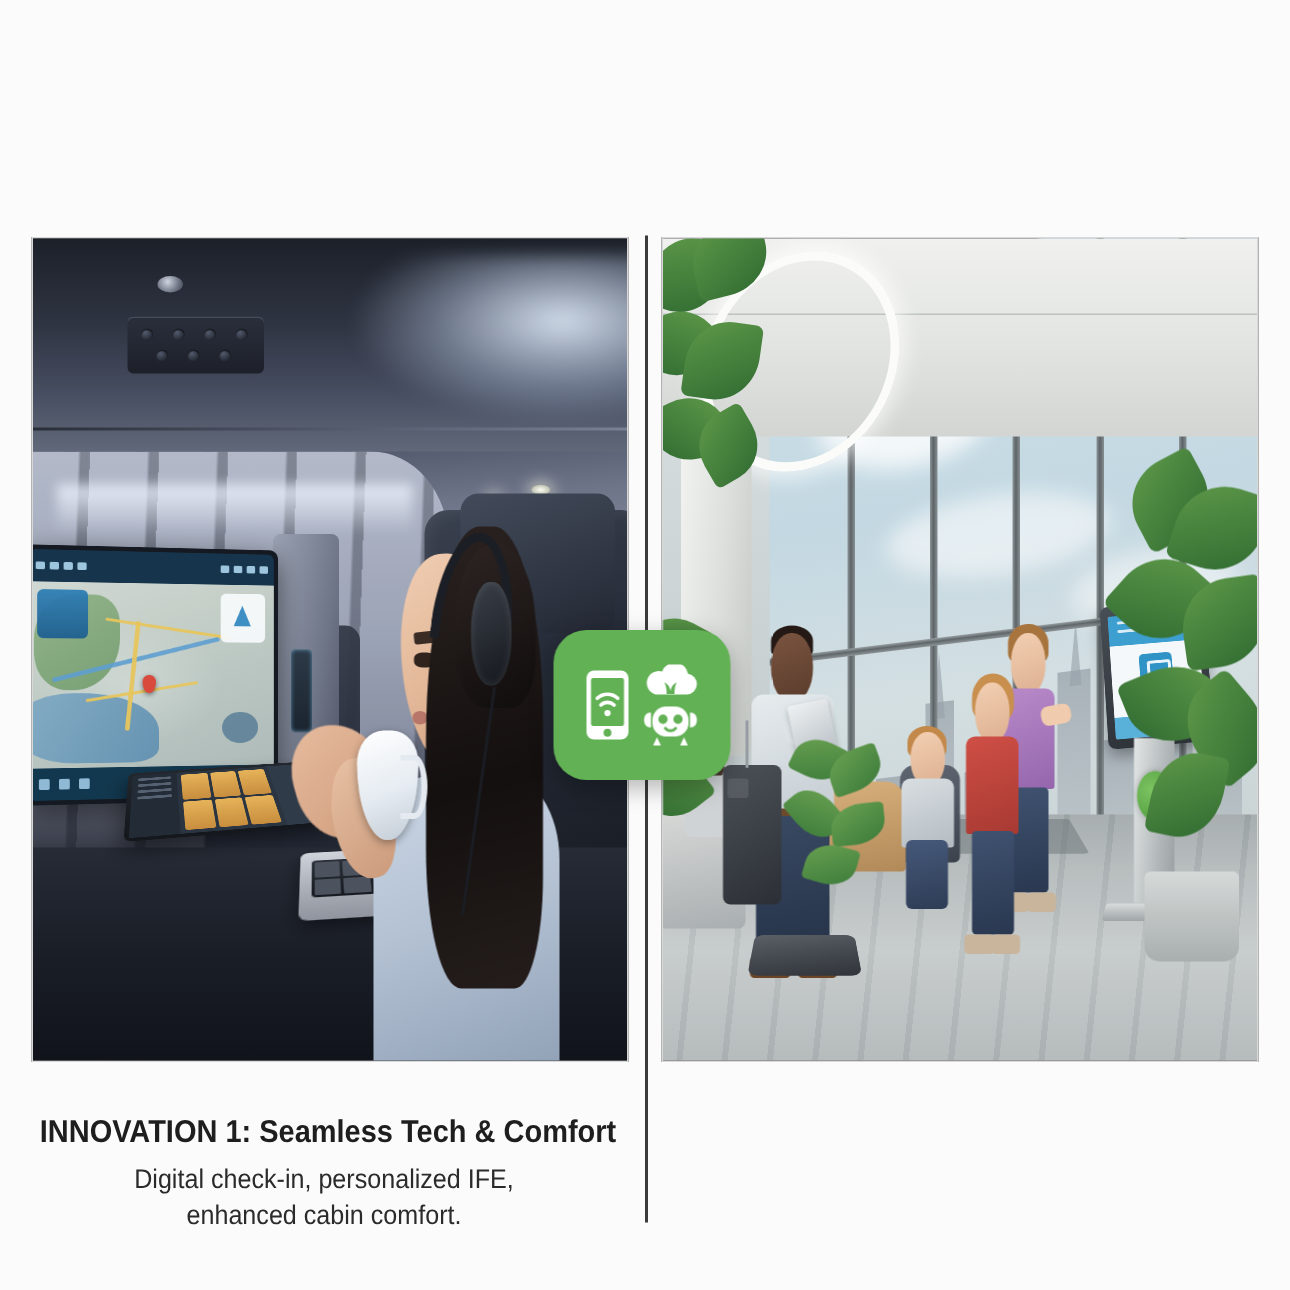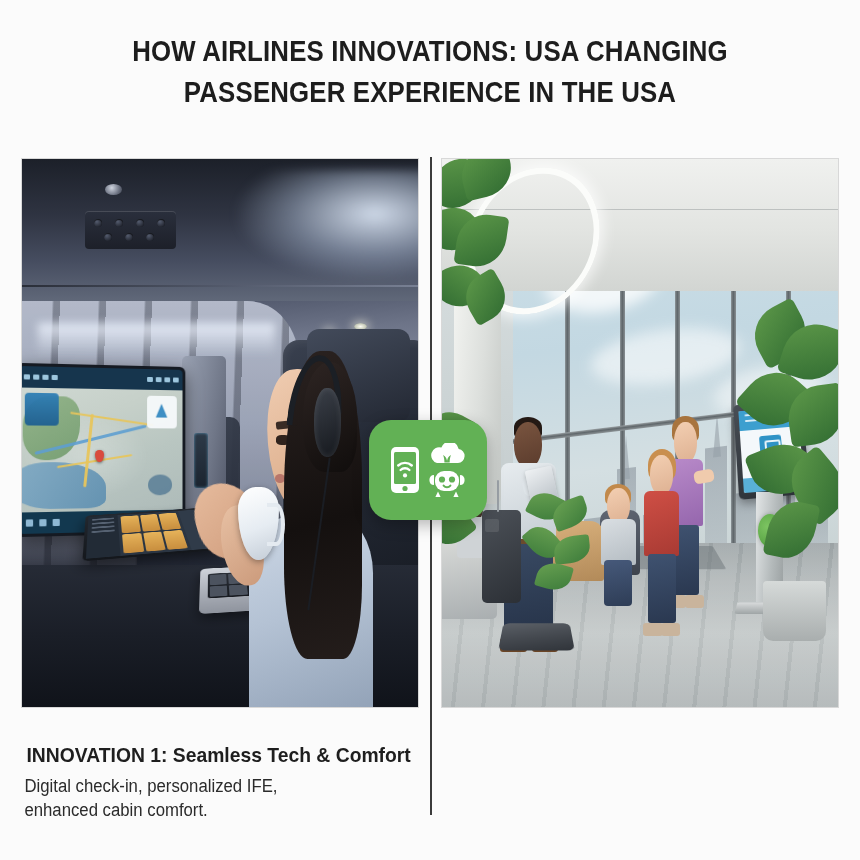--- a/index.html
+++ b/index.html
@@ -639,21 +639,21 @@
     box-shadow:0 5px 16px rgba(0,0,0,.28);
     display:flex; align-items:center; justify-content:center;
     gap:6px;
     z-index:20;
   }
   .badge-icons { display:flex; align-items:center; gap:7px; }
   .badge-col { display:flex; flex-direction:column; align-items:center; gap:4px; }
   .badge svg { display:block; }
 
   
-  .caption { position:absolute; }
+  .caption { position:absolute; text-align:center; }
   .caption-left  { left:10px;  top:742px; width:412px; }
   .caption-right { left:440px; top:742px; width:400px; }
   .cap-head {
     font-family:"Liberation Sans Narrow","Liberation Sans", sans-serif;
     font-weight:bold;
     font-size:21px;
     color:#1e1e1e;
     line-height:26px;
     transform:scaleX(0.92);
     white-space:nowrap;
@@ -666,24 +666,20 @@
     line-height:24px;
     transform:scaleX(0.93);
   }
   .cap-sub span { display:block; white-space:nowrap; }
 </style>
 </head>
 <body>
 
 <div class="poster">
 
-  <div class="title-block">
-    <span class="title-line">HOW AIRLINES INNOVATIONS: USA CHANGING</span>
-    <span class="title-line">PASSENGER EXPERIENCE IN THE USA</span>
-  </div>
 
   <div class="divider"></div>
 
   <div class="panel panel-left">
     <div class="photo">
       <div class="cabin">
 
         <div class="cabin-ceiling"></div>
         <div class="ceiling-glow"></div>
         <div class="bin-seam"></div>

